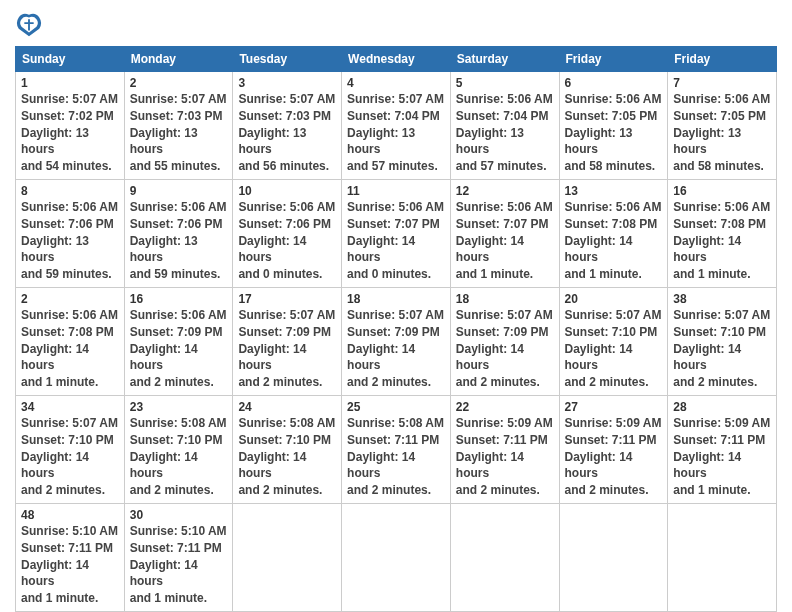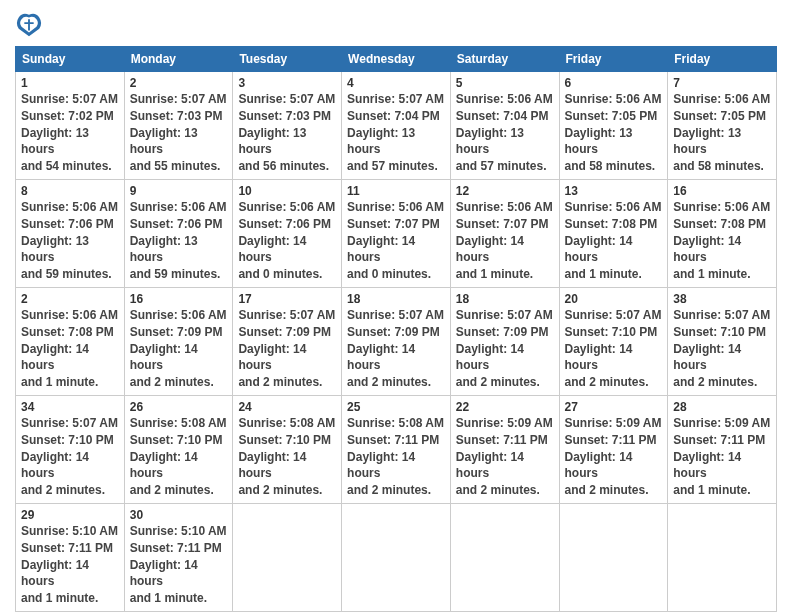--- a/index.html
+++ b/index.html
@@ -283,21 +283,21 @@
         </tr>
         <tr>
           <td>
             <span class="day-num">34</span>
             <div class="day-info" style="white-space: pre-line;">Sunrise: 5:07 AM
 Sunset: 7:10 PM
 Daylight: 14 hours
 and 2 minutes.</div>
           </td>
           <td>
-            <span class="day-num">26</span>
+            <span class="day-num">23</span>
             <div class="day-info" style="white-space: pre-line;">Sunrise: 5:08 AM
 Sunset: 7:10 PM
 Daylight: 14 hours
 and 2 minutes.</div>
           </td>
           <td>
             <span class="day-num">24</span>
             <div class="day-info" style="white-space: pre-line;">Sunrise: 5:08 AM
 Sunset: 7:10 PM
 Daylight: 14 hours
@@ -327,21 +327,21 @@
           <td>
             <span class="day-num">28</span>
             <div class="day-info" style="white-space: pre-line;">Sunrise: 5:09 AM
 Sunset: 7:11 PM
 Daylight: 14 hours
 and 1 minute.</div>
           </td>
         </tr>
         <tr>
           <td>
-            <span class="day-num">29</span>
+            <span class="day-num">48</span>
             <div class="day-info" style="white-space: pre-line;">Sunrise: 5:10 AM
 Sunset: 7:11 PM
 Daylight: 14 hours
 and 1 minute.</div>
           </td>
           <td>
             <span class="day-num">30</span>
             <div class="day-info" style="white-space: pre-line;">Sunrise: 5:10 AM
 Sunset: 7:11 PM
 Daylight: 14 hours

